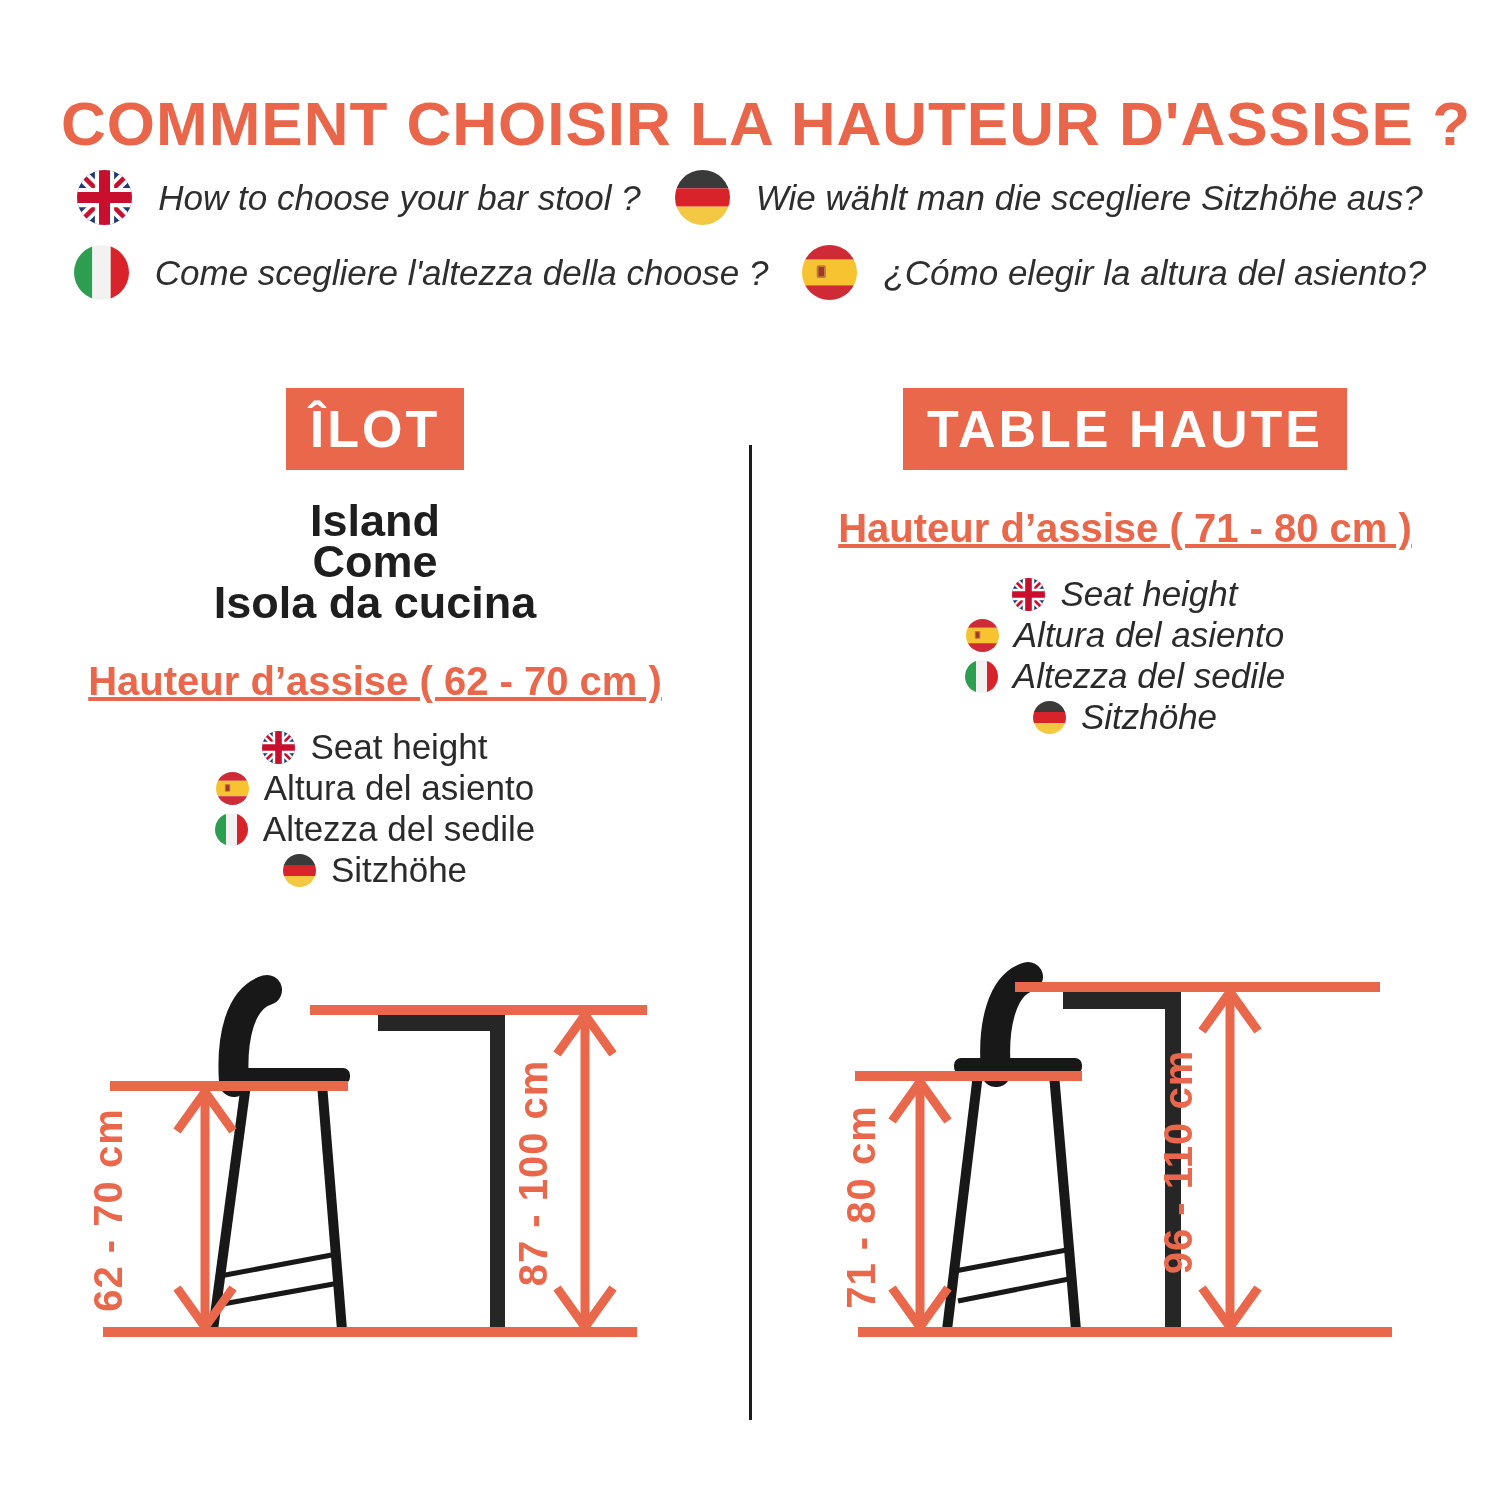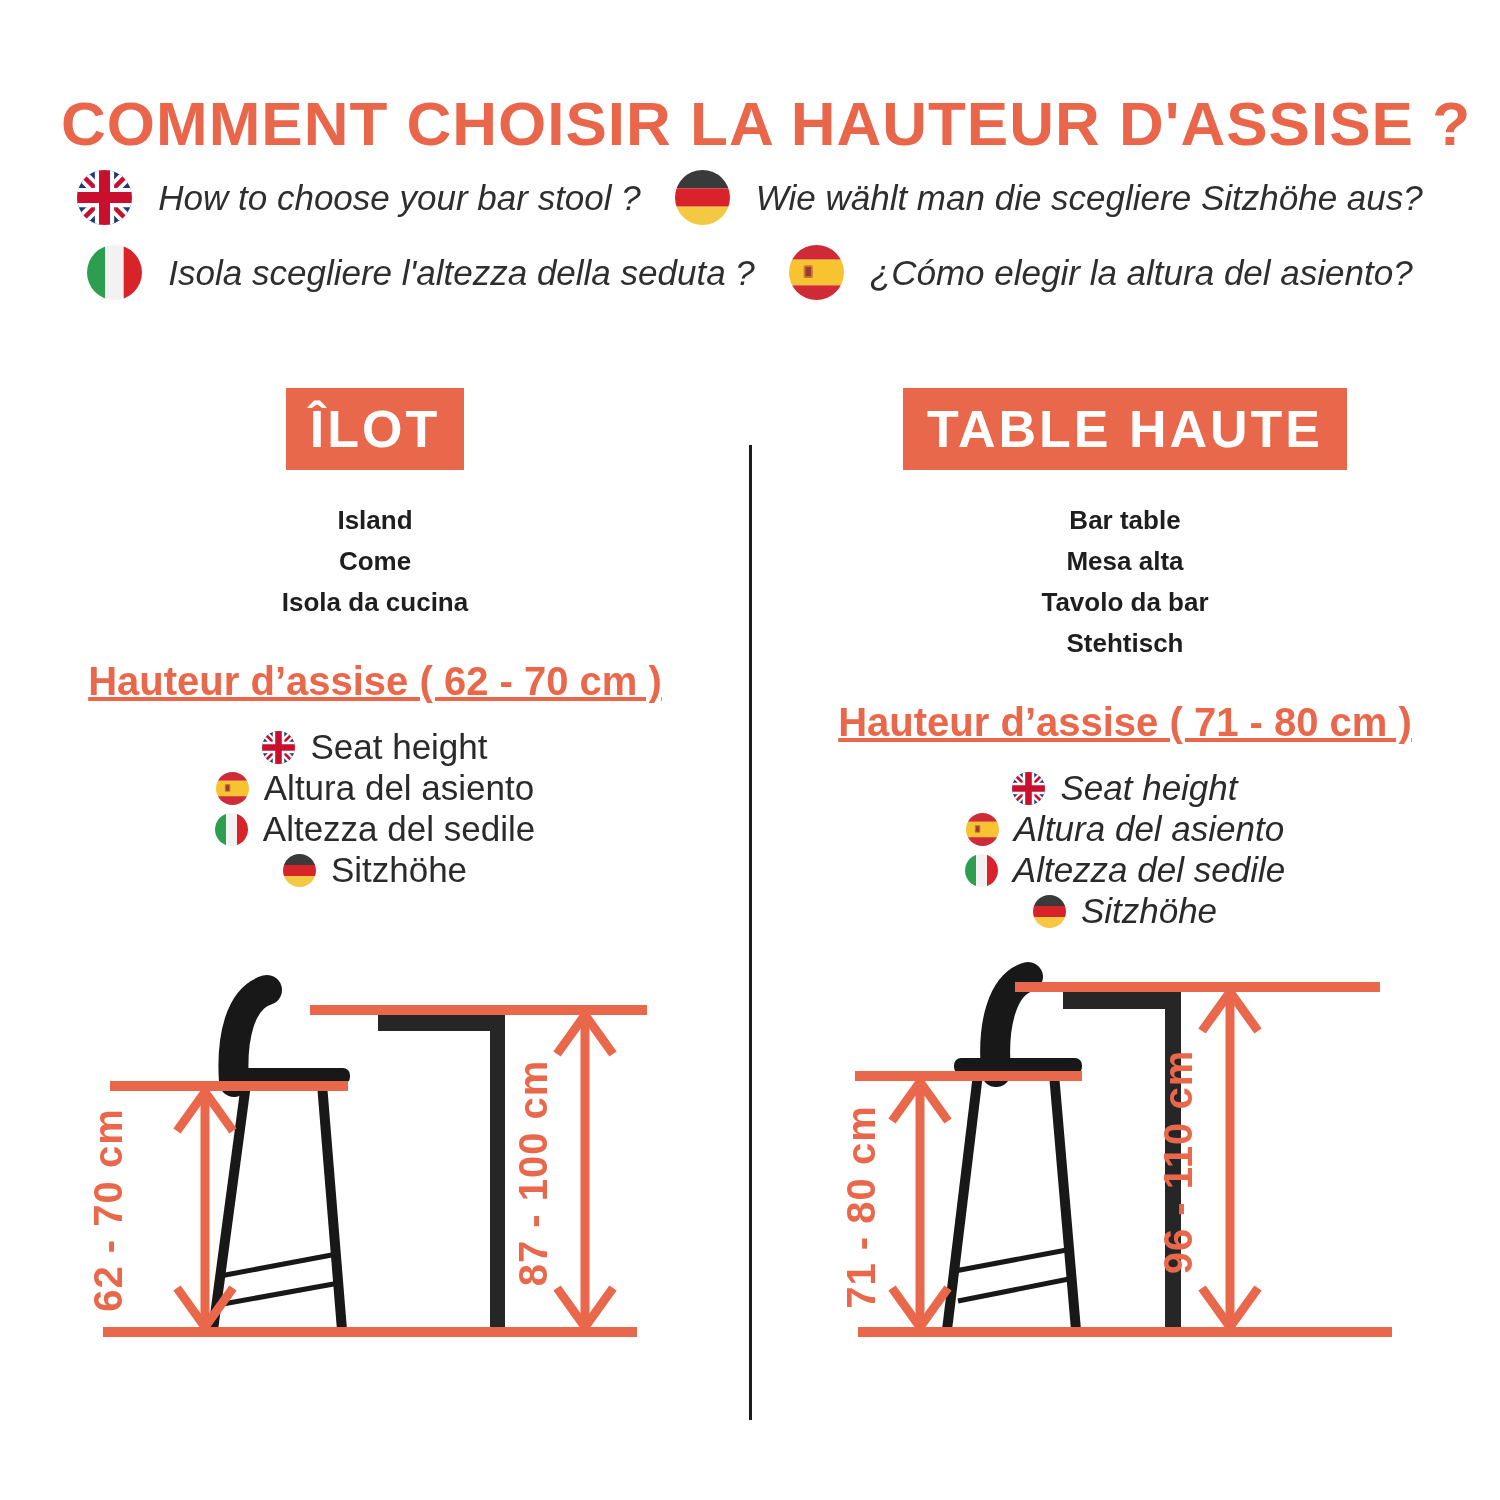--- a/index.html
+++ b/index.html
@@ -20,21 +20,21 @@
   .flag{display:inline-block;border-radius:50%;overflow:hidden;line-height:0;flex:none;}
   .flag svg{display:block;width:100%;height:100%;}
   .flag-lg{width:55px;height:55px;}
   .flag-sm{width:33px;height:33px;}
 
   
   .columns{position:absolute;top:388px;left:0;width:1500px;display:flex;}
   .col{width:750px;display:flex;flex-direction:column;align-items:center;text-align:center;}
   .col-header{display:inline-block;background:#E9684C;color:#ffffff;font-size:52px;font-weight:700;
               letter-spacing:3px;padding:11px 24px;white-space:nowrap;}
-  .translations{margin-top:30px;font-size:26px;font-weight:700;line-height:41px;color:#1e1e1e;}
+  .translations{margin-top:30px;font-size:45px;font-weight:700;line-height:41px;color:#1e1e1e;}
   .seat-label{margin-top:36px;font-size:40px;font-weight:700;color:#E9684C;white-space:nowrap;text-decoration:underline;}
   .legend{margin-top:26px;display:flex;flex-direction:column;gap:7px;}
   .legend-row{display:flex;justify-content:center;align-items:center;gap:15px;
               font-size:35px;line-height:34px;color:#2a2a2a;}
   .col-right .legend-row{font-style:italic;}
 
   
   .divider{position:absolute;left:749px;top:445px;width:3px;height:975px;background:#1c1c1c;}
 
   
@@ -100,21 +100,21 @@
         <span class="intro-text">Wie wählt man die scegliere Sitzhöhe aus?</span>
       </div>
     </div>
     <div class="intro-row">
       <div class="intro-item">
         <span class="flag flag-lg">
             <svg viewBox="0 0 60 60">
               <use href="#flag-it"></use>
             </svg>
           </span>
-        <span class="intro-text">Isola scegliere l'altezza della seduta ?</span>
+        <span class="intro-text">Come scegliere l'altezza della choose ?</span>
       </div>
       <div class="intro-item">
         <span class="flag flag-lg">
             <svg viewBox="0 0 60 60">
               <use href="#flag-es"></use>
             </svg>
           </span>
         <span class="intro-text">¿Cómo elegir la altura del asiento?</span>
       </div>
     </div>
@@ -161,26 +161,20 @@
                 <use href="#flag-de"></use>
               </svg>
             </span>
           <span>Sitzhöhe</span>
         </div>
       </div>
     </section>
 
     <section class="col col-right">
       <div class="col-header">TABLE HAUTE</div>
-      <div class="translations">
-        <div>Bar table</div>
-        <div>Mesa alta</div>
-        <div>Tavolo da bar</div>
-        <div>Stehtisch</div>
-      </div>
       <div class="seat-label">Hauteur d’assise ( 71 - 80 cm )</div>
       <div class="legend">
         <div class="legend-row">
           <span class="flag flag-sm">
               <svg viewBox="0 0 60 60">
                 <use href="#flag-uk"></use>
               </svg>
             </span>
           <span>Seat height</span>
         </div>

